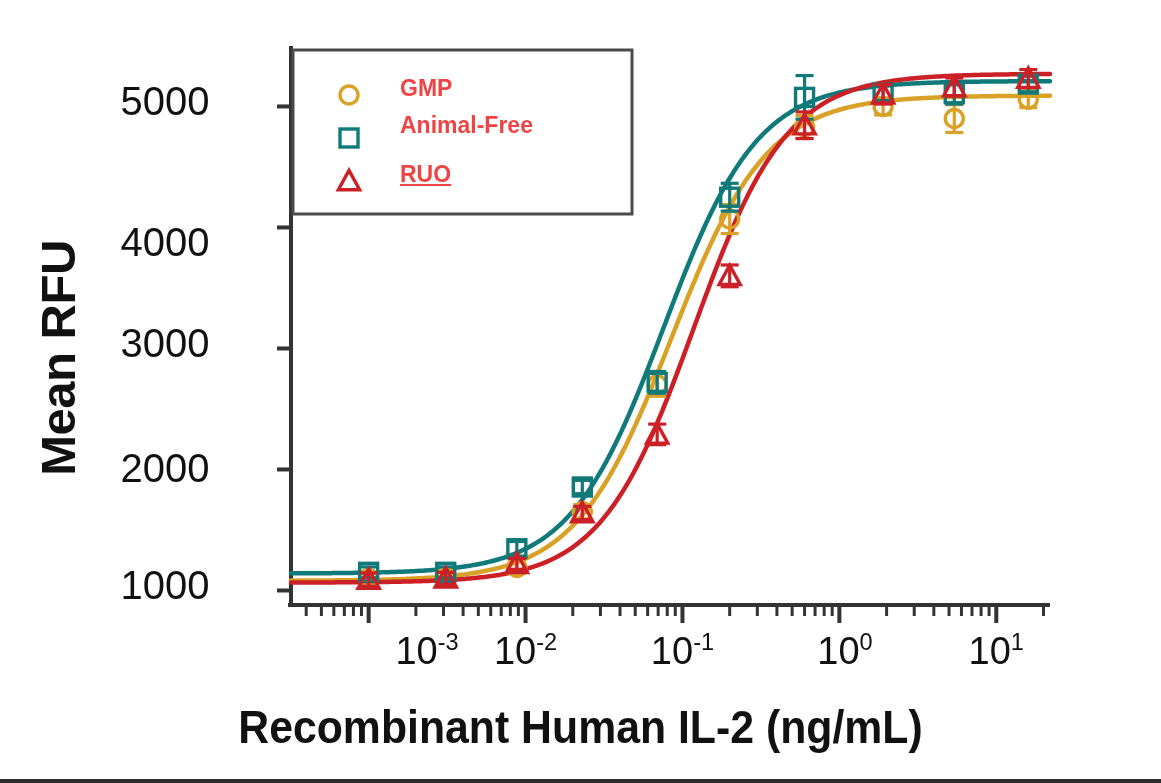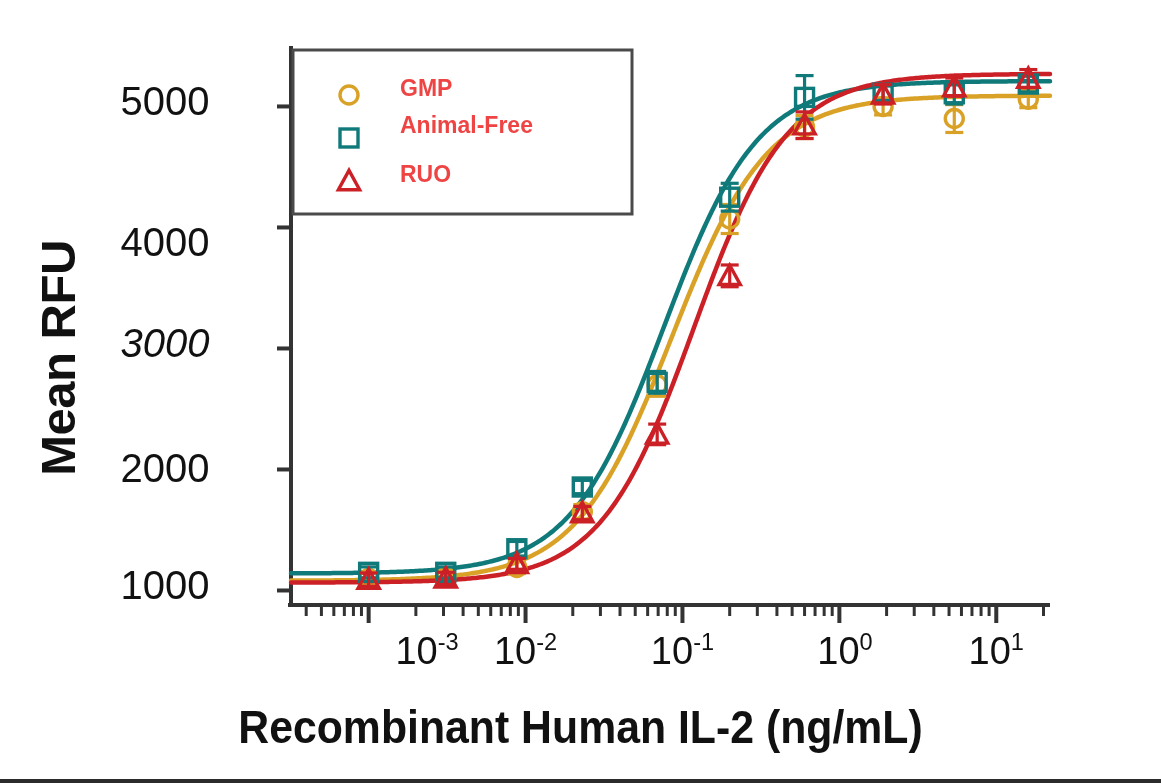--- a/index.html
+++ b/index.html
@@ -278,31 +278,31 @@
         <polygon points="349,170.38 338.38,189.7084 359.62,189.7084" fill="none" stroke="#cc2027" stroke-width="3.4"></polygon>
       </g>
   </svg>
 
   <div class="ylab">Mean RFU</div>
   <div class="xlab">Recombinant Human IL-2 (ng/mL)</div>
 
   <div id="ytick-layer">
       <div class="ytick" style="right: 896px; top: 563.479px; width: 200px;">1000</div>
       <div class="ytick" style="right: 896px; top: 446px; width: 200px;">2000</div>
-      <div class="ytick" style="right: 896px; top: 321.466px; width: 200px; font-style: italic;">3000</div>
+      <div class="ytick" style="right: 896px; top: 321.466px; width: 200px;">3000</div>
       <div class="ytick" style="right: 896px; top: 200.46px; width: 200px; margin-top: 20px;">4000</div>
       <div class="ytick" style="right: 896px; top: 79.453px; width: 200px;">5000</div>
     </div>
   <div id="xtick-layer">
       <div class="xtick" style="left: 278.645px; top: 629px; width: 180px; text-align: right;">10<sup>-3</sup></div>
       <div class="xtick" style="left: 435.552px; top: 629px; width: 180px;">10<sup>-2</sup></div>
       <div class="xtick" style="left: 592.458px; top: 629px; width: 180px;">10<sup>-1</sup></div>
       <div class="xtick" style="left: 755px; top: 629px; width: 180px;">10<sup>0</sup></div>
       <div class="xtick" style="left: 906.272px; top: 629px; width: 180px; text-align: center;">10<sup>1</sup></div>
     </div>
   <div id="legend-label-layer">
       <div class="legend-label" style="left: 400px; top: 75px;">GMP</div>
       <div class="legend-label" style="left: 400px; top: 112px; text-align: center;">Animal-Free</div>
-      <div class="legend-label" style="left: 400px; top: 161px;">RUO</div>
+      <div class="legend-label" style="left: 400px; top: 161px; text-decoration: underline;">RUO</div>
     </div>
 
   <div id="bottom-rule"></div>
 </div>
 
 </body></html>

